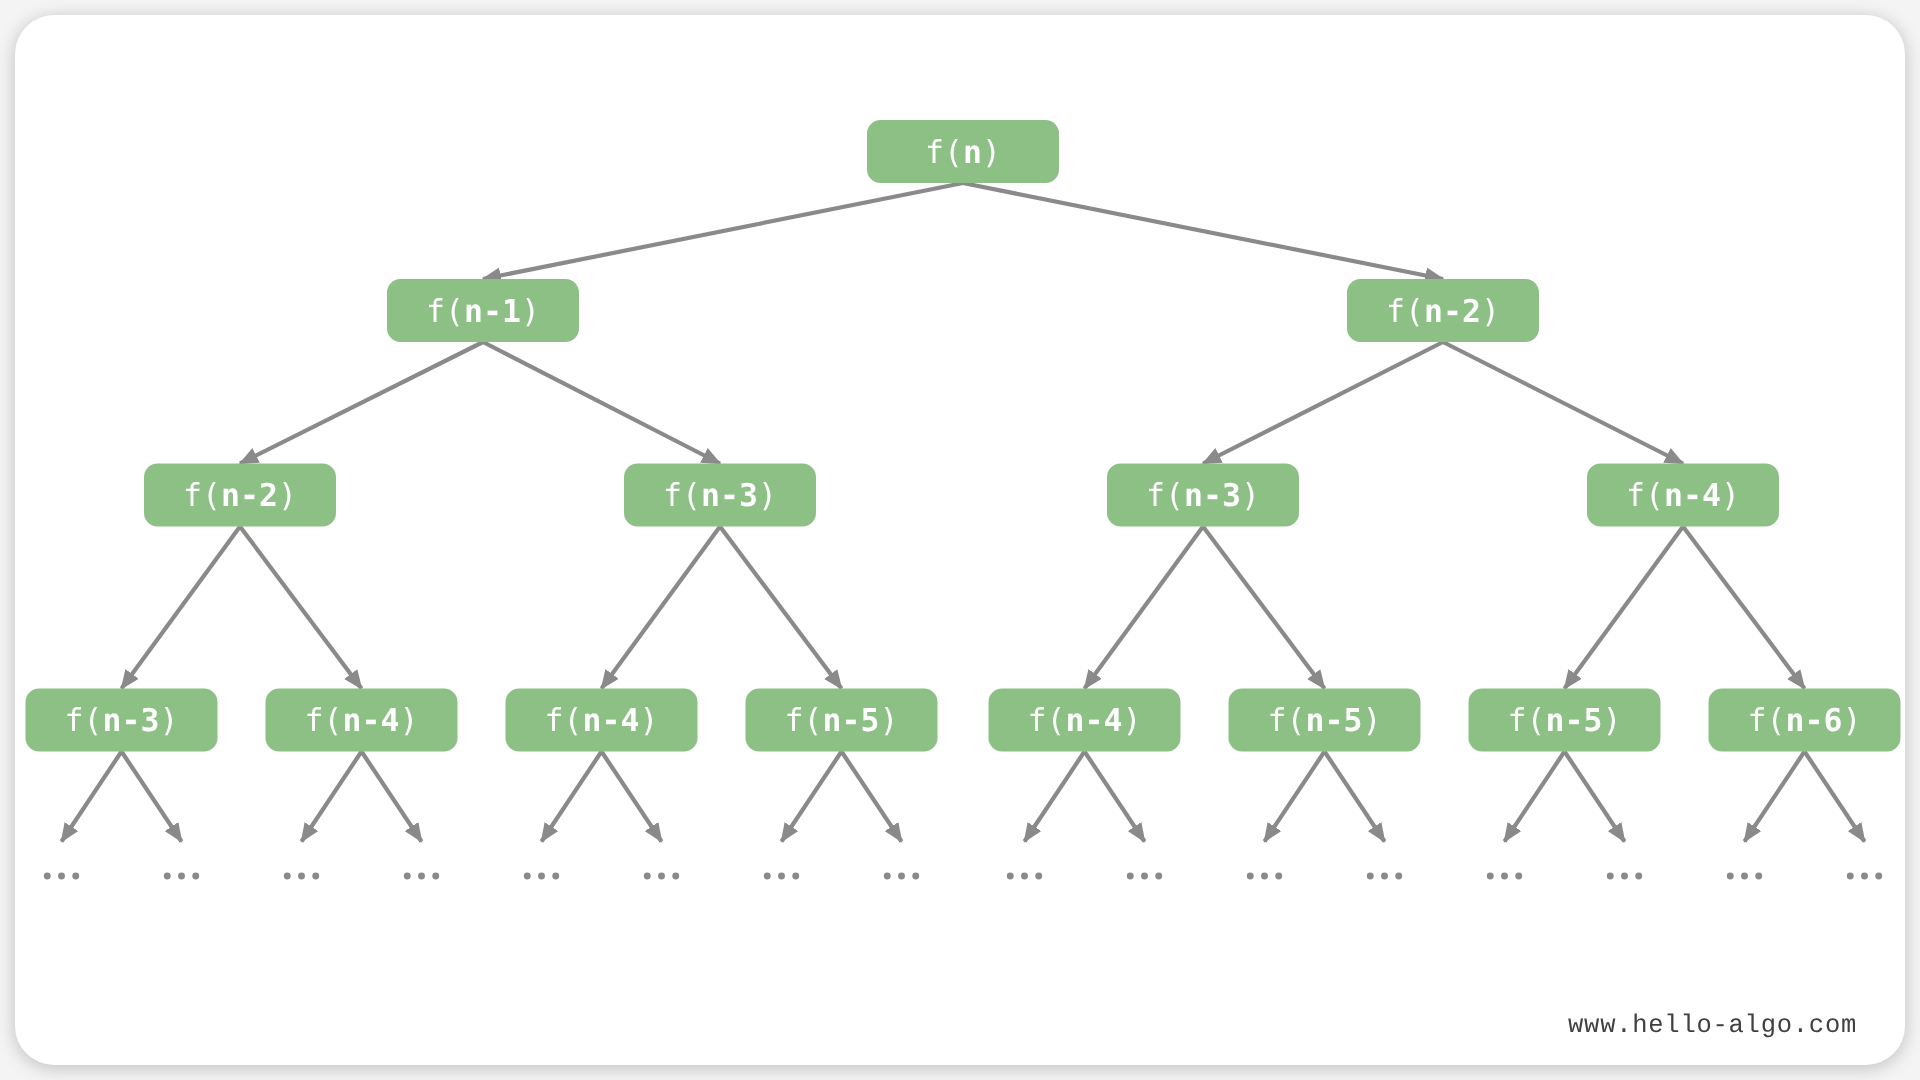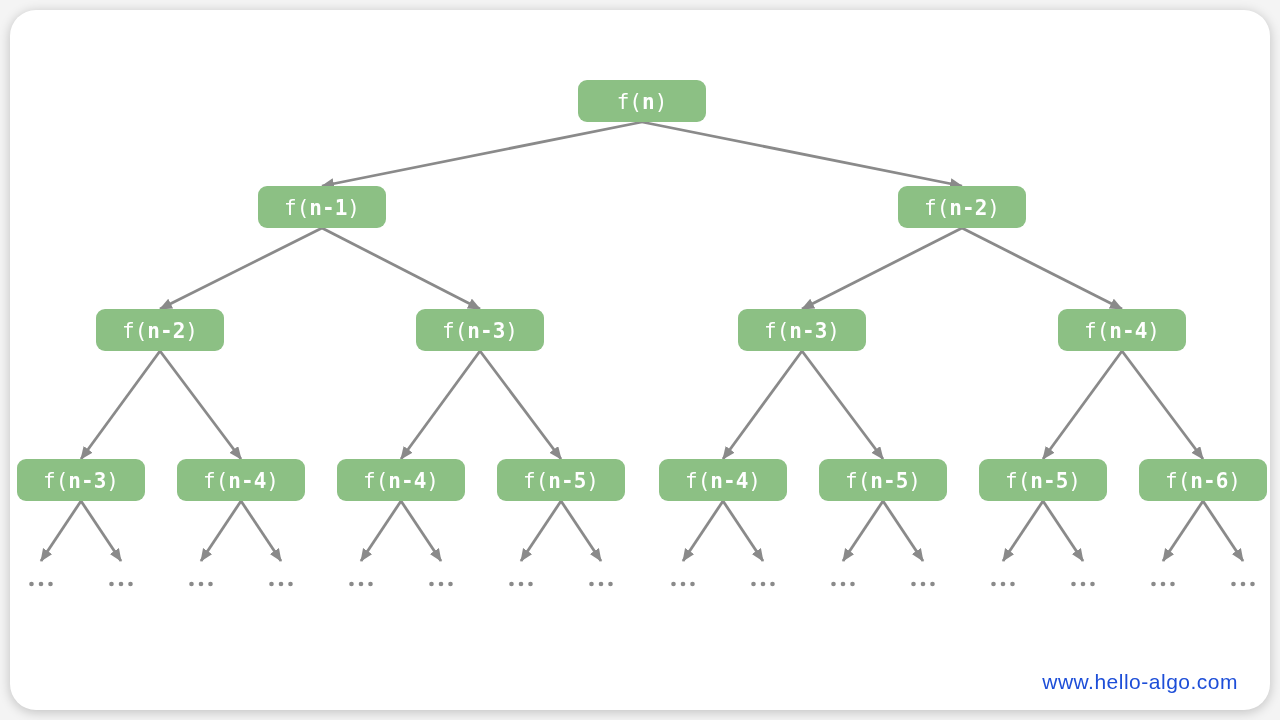--- a/index.html
+++ b/index.html
@@ -33,24 +33,24 @@
   }
   .node-text {
     font-family: "DejaVu Sans Mono", "Liberation Mono", monospace;
     font-size: 21px;
   }
   .node-text .bold { font-weight: bold; }
   .watermark {
     position: absolute;
     right: 42px;
     bottom: 26px;
-    font-family: Liberation Sans, sans-serif;
-    font-size: 21px;
+    font-family: Liberation Mono, monospace;
+    font-size: 17px;
     letter-spacing: 0.5px;
-    color: #1d4ed8;
+    color: #404040;
     user-select: none;
   }
 </style>
 </head>
 <body>
 
 <div class="stage">
   <div class="card"></div>
   <svg class="tree" width="1280" height="720" viewBox="0 0 1280 720">
       <defs>

